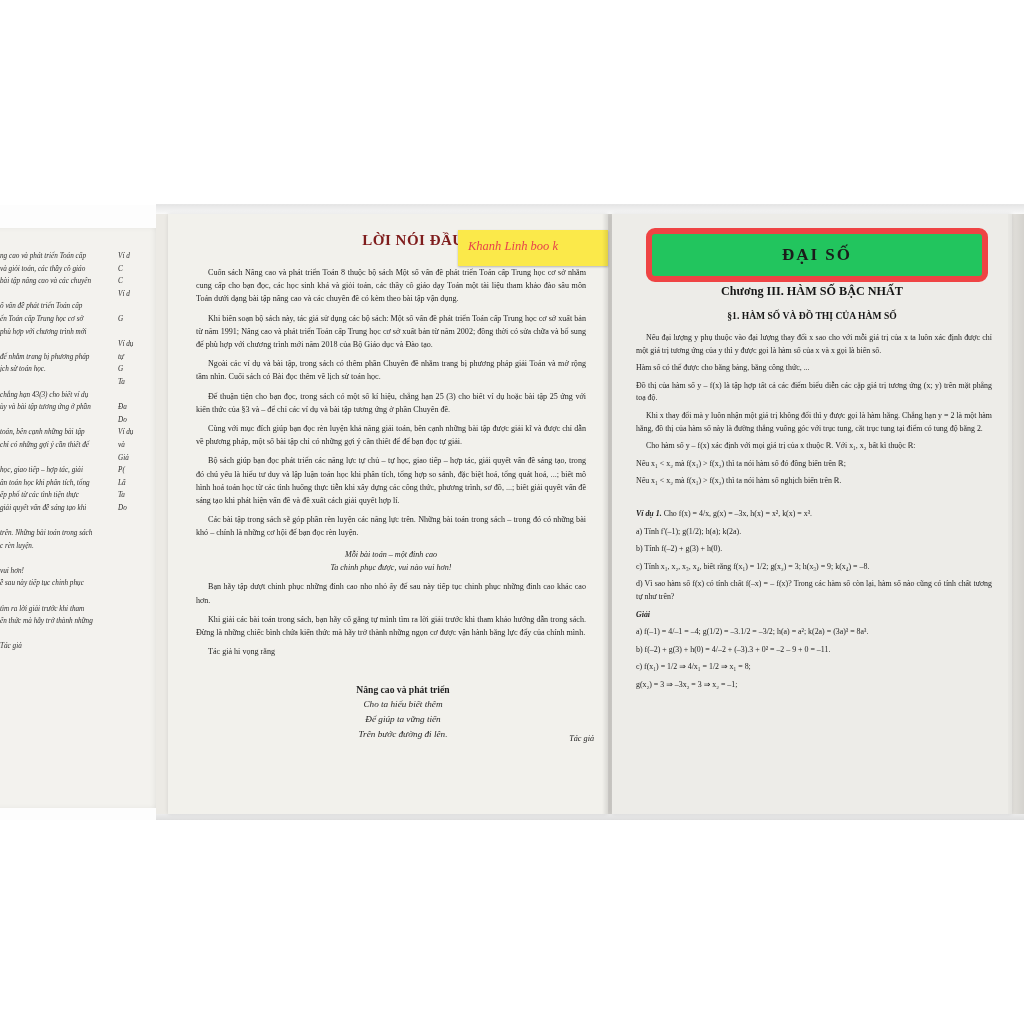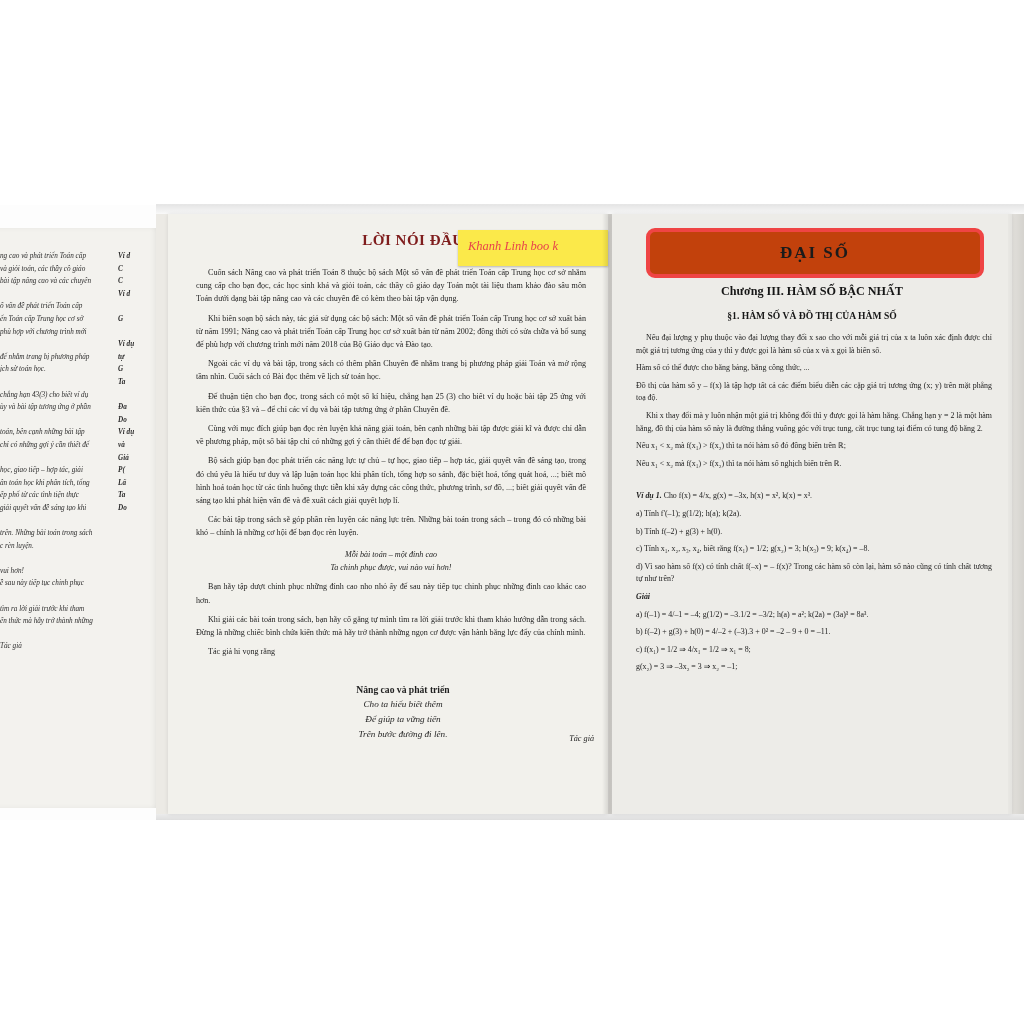--- a/index.html
+++ b/index.html
@@ -17,21 +17,21 @@
   .left-page{
     position:absolute;left:0;top:228px;width:160px;height:580px;
     background:#f3f2ee;
     box-shadow:inset -6px 0 10px -6px rgba(0,0,0,0.25);
   }
   .left-page .col{
     position:absolute;top:22px;font-size:7.2px;line-height:12.6px;color:#2b2b2b;
     text-align:justify;font-style:italic;
   }
   .left-col-a{left:0px;width:108px;}
-  .left-col-b{left:118px;width:40px;font-weight:bold;}
+  .left-col-b{left:118px;width:40px;}
 
   
   .spread{
     position:absolute;left:156px;top:214px;width:868px;height:600px;
     background:#eceae5;
   }
   .page{
     position:absolute;top:0;height:600px;background:#f4f3ef;
     box-shadow:0 0 4px rgba(0,0,0,0.10);
   }
@@ -72,21 +72,21 @@
   .lp-closing{
     position:absolute;left:120px;top:468px;width:230px;text-align:center;
     font-size:9.2px;line-height:15px;color:#1f1f1f;
   }
   .lp-closing .t1{font-weight:bold;font-size:9.6px;}
   .lp-closing .t2{font-style:italic;}
 
   
   .daiso-box{
     position:absolute;left:34px;top:14px;width:330px;height:42px;
-    border:4px solid #ef4444;border-radius:9px;background:#c2410c;
+    border:6px solid #ef4444;border-radius:9px;background:#22c55e;
   }
   .daiso-box span{
     display:block;text-align:center;line-height:42px;font-weight:bold;
     font-size:17px;letter-spacing:2px;color:#1b1b1b;
   }
   .chuong{
     position:absolute;left:24px;top:70px;width:352px;text-align:center;
     font-weight:bold;font-size:12.2px;color:#161616;
   }
   .bai1{
@@ -235,20 +235,21 @@
       </div>
 
       <div class="chuong">Chương III. HÀM SỐ BẬC NHẤT</div>
       <div class="bai1">§1. HÀM SỐ VÀ ĐỒ THỊ CỦA HÀM SỐ</div>
 
       <div class="rp-body">
         <p>Nếu đại lượng y phụ thuộc vào đại lượng thay đổi x sao cho với mỗi giá trị của x ta luôn xác định được chỉ một giá trị tương ứng của y thì y được gọi là hàm số của x và x gọi là biến số.</p>
         <p class="noind">Hàm số có thể được cho bằng bảng, bằng công thức, ...</p>
         <p class="noind">Đồ thị của hàm số y – f(x) là tập hợp tất cả các điểm biểu diễn các cặp giá trị tương ứng (x; y) trên mặt phẳng toạ độ.</p>
         <p>Khi x thay đổi mà y luôn nhận một giá trị không đổi thì y được gọi là hàm hằng. Chẳng hạn y = 2 là một hàm hằng, đồ thị của hàm số này là đường thẳng vuông góc với trục tung, cắt trục tung tại điểm có tung độ bằng 2.</p>
+        <p>Cho hàm số y – f(x) xác định với mọi giá trị của x thuộc ℝ. Với x₁, x₂ bất kì thuộc ℝ:</p>
         <p class="noind">Nếu x₁ &lt; x₂ mà f(x₁) &gt; f(x₂) thì ta nói hàm số đó đồng biến trên ℝ;</p>
         <p class="noind">Nếu x₁ &lt; x₂ mà f(x₁) &gt; f(x₂) thì ta nói hàm số nghịch biến trên ℝ.</p>
 
         <p class="noind ex">
           <span class="bdit">Ví dụ 1.</span>
           <span>Cho f(x) = 4/x,   g(x) = –3x,  h(x) = x²,   k(x) = x³.</span>
         </p>
 
         <p class="noind">a) Tính f'(–1); g(1/2); h(a); k(2a).</p>
         <p class="noind">b) Tính f(–2) + g(3) + h(0).</p>

